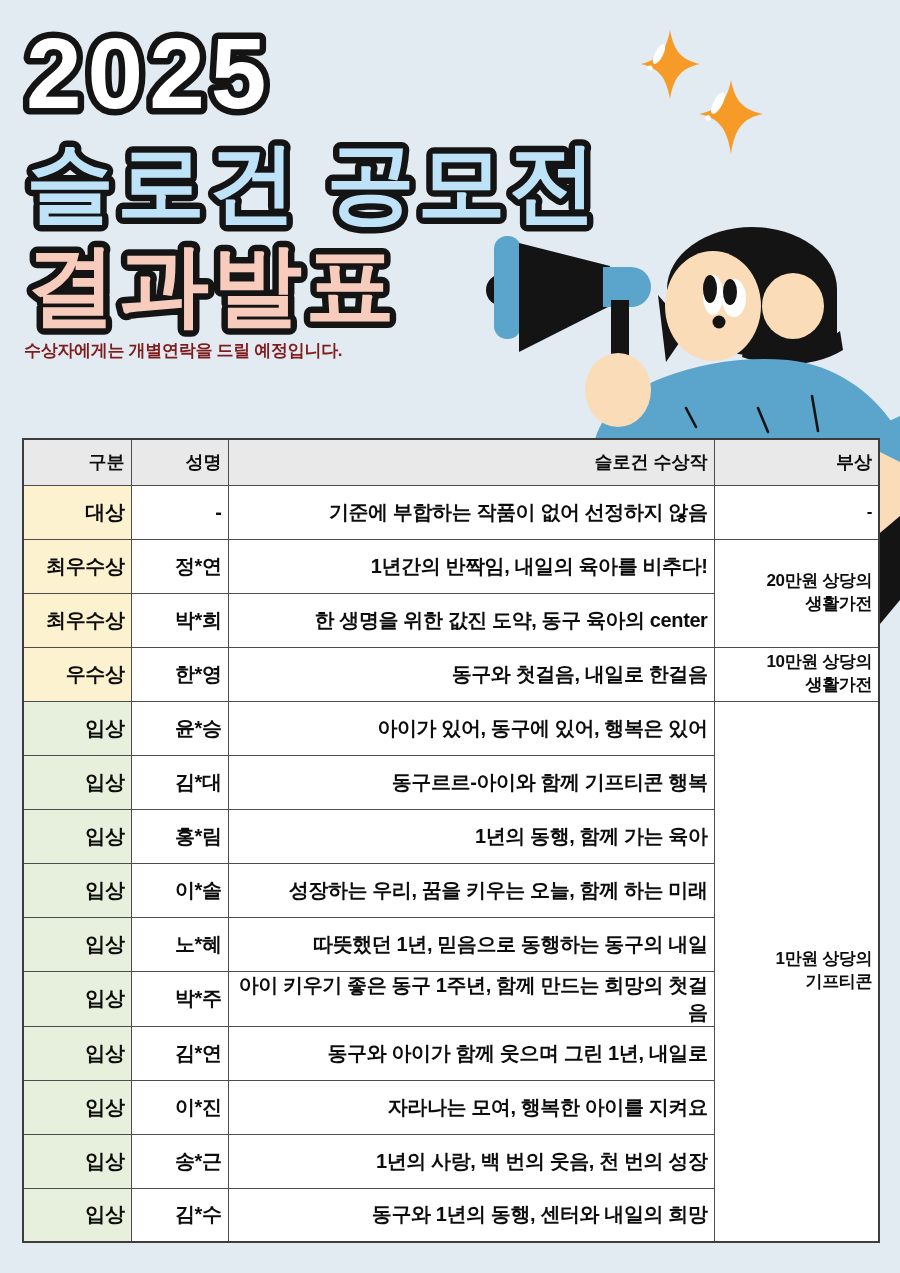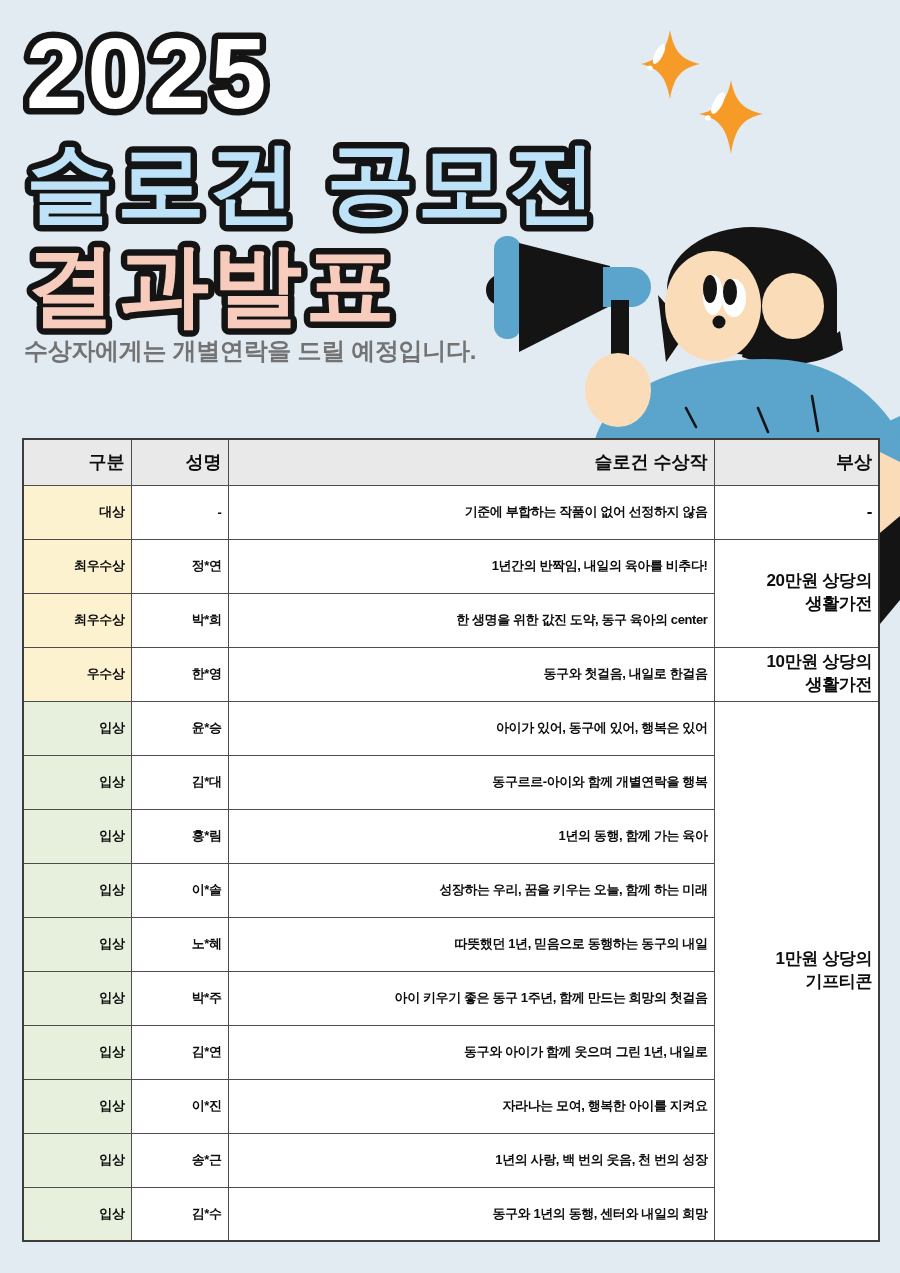--- a/index.html
+++ b/index.html
@@ -8,38 +8,38 @@
     position:relative;
     background:#E2EAF2;
     font-family:"Liberation Sans", sans-serif;
     overflow:hidden;
     color:#111;
   }
   .illus-layer { position:absolute; left:0; top:0; z-index:1; }
   .title-layer { position:absolute; left:0; top:0; z-index:2; }
   .intro {
     position:absolute; left:24px; top:337px; z-index:2;
-    font-size:24px; font-weight:600; line-height:28px; color:#737373;
+    font-size:17px; font-weight:600; line-height:28px; color:#7f1d1d;
     letter-spacing:-0.3px;
   }
   table.results {
     position:absolute; left:22px; top:438px; z-index:3;
     width:856px; border-collapse:collapse; table-layout:fixed;
     background:#fff;
     border:2px solid #3d3d3d;
   }
   .results th, .results td {
     border:1.6px solid #4d4d4d;
     text-align:right; vertical-align:middle;
     font-weight:bold; color:#0d0d0d;
     padding:0 6px;
     overflow:hidden;
   }
   .results thead th { background:#E9E9E9; height:46px; font-size:18px; }
-  .results td { height:54px; font-size:13px; letter-spacing:-0.4px; }
+  .results td { height:54px; font-size:20px; letter-spacing:-0.4px; }
   .results td.tone-yellow { background:#FCF2CF; }
   .results td.tone-green  { background:#E6F0DC;margin-top:11px; }
   .results td.prize-cell  { background:#fff; font-size:17px; line-height:1.35; }
   .col-cat{width:108px;} .col-name{width:97px;} .col-slogan{width:486px;} .col-prize{width:165px;}
 </style>
 </head>
 <body>
 
 <svg class="illus-layer" width="900" height="660" viewBox="0 0 900 660">
 
@@ -163,21 +163,21 @@
         <td class="">윤*승</td>
         <td class="">아이가 있어, 동구에 있어, 행복은 있어</td>
         <td class="prize-cell" rowspan="10">
           <div>1만원 상당의</div>
           <div>기프티콘</div>
         </td>
       </tr>
       <tr>
         <td class="tone-green">입상</td>
         <td class="">김*대</td>
-        <td class="">동구르르-아이와 함께 개별연락을 행복</td>
+        <td class="">동구르르-아이와 함께 기프티콘 행복</td>
       </tr>
       <tr>
         <td class="tone-green">입상</td>
         <td class="">홍*림</td>
         <td class="">1년의 동행, 함께 가는 육아</td>
       </tr>
       <tr>
         <td class="tone-green">입상</td>
         <td class="">이*솔</td>
         <td class="">성장하는 우리, 꿈을 키우는 오늘, 함께 하는 미래</td>

